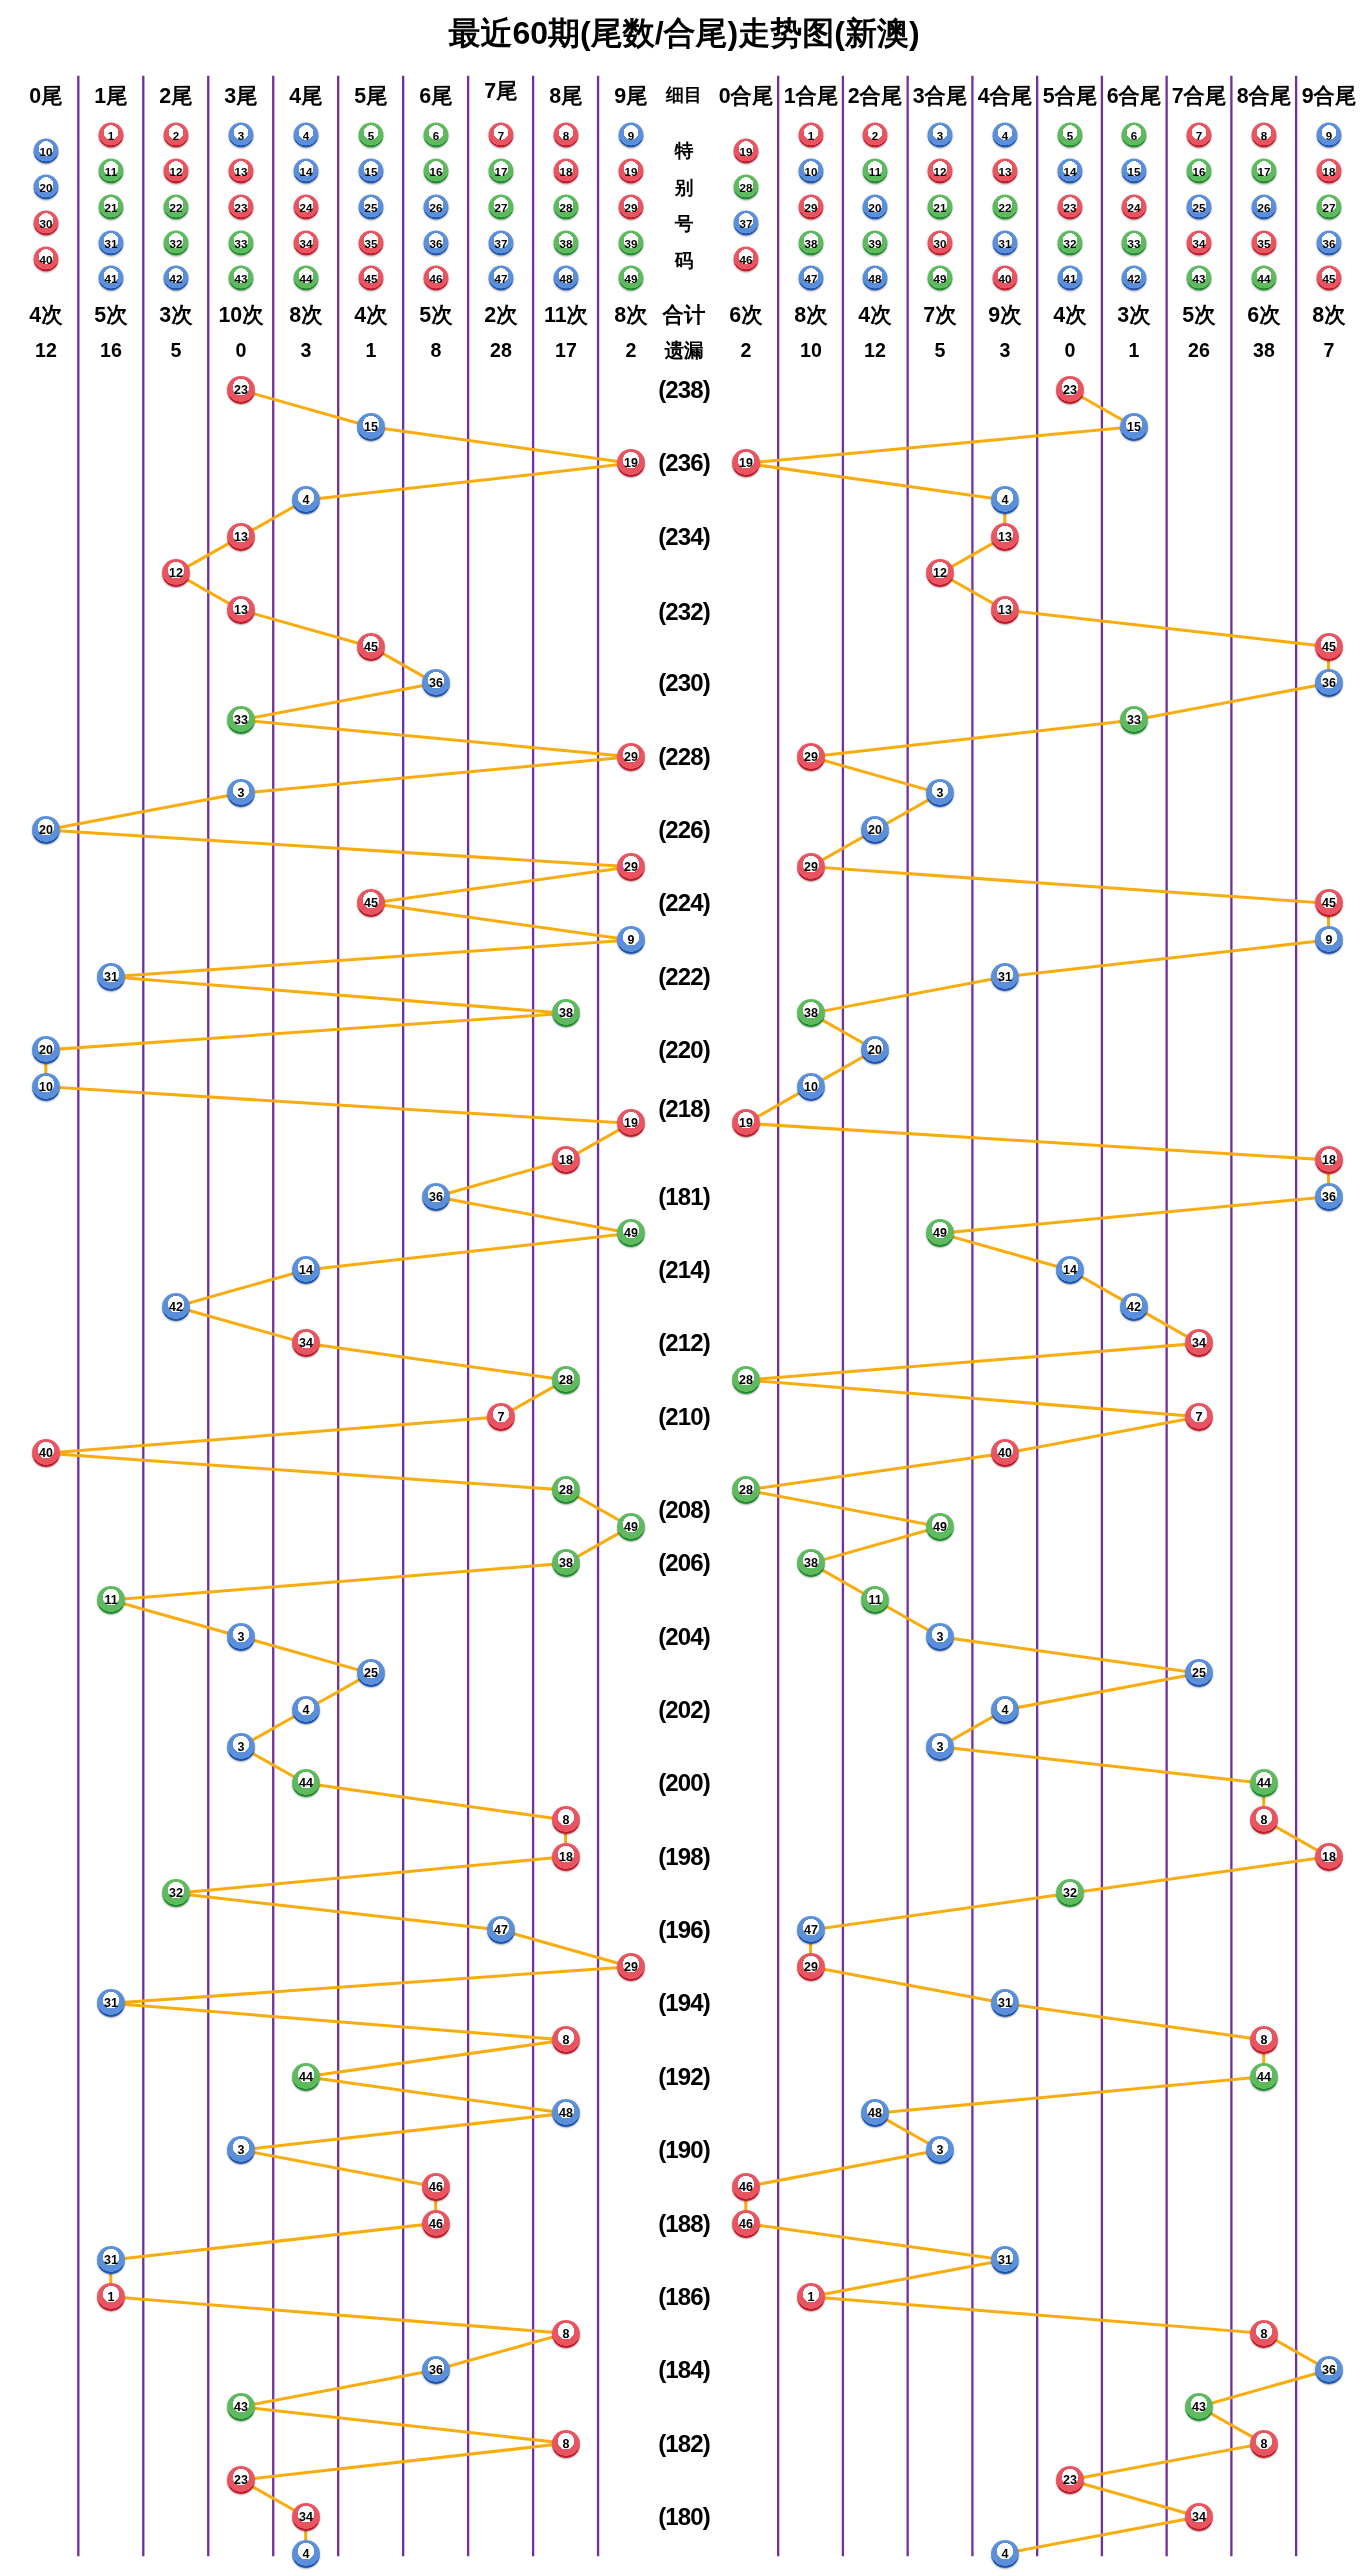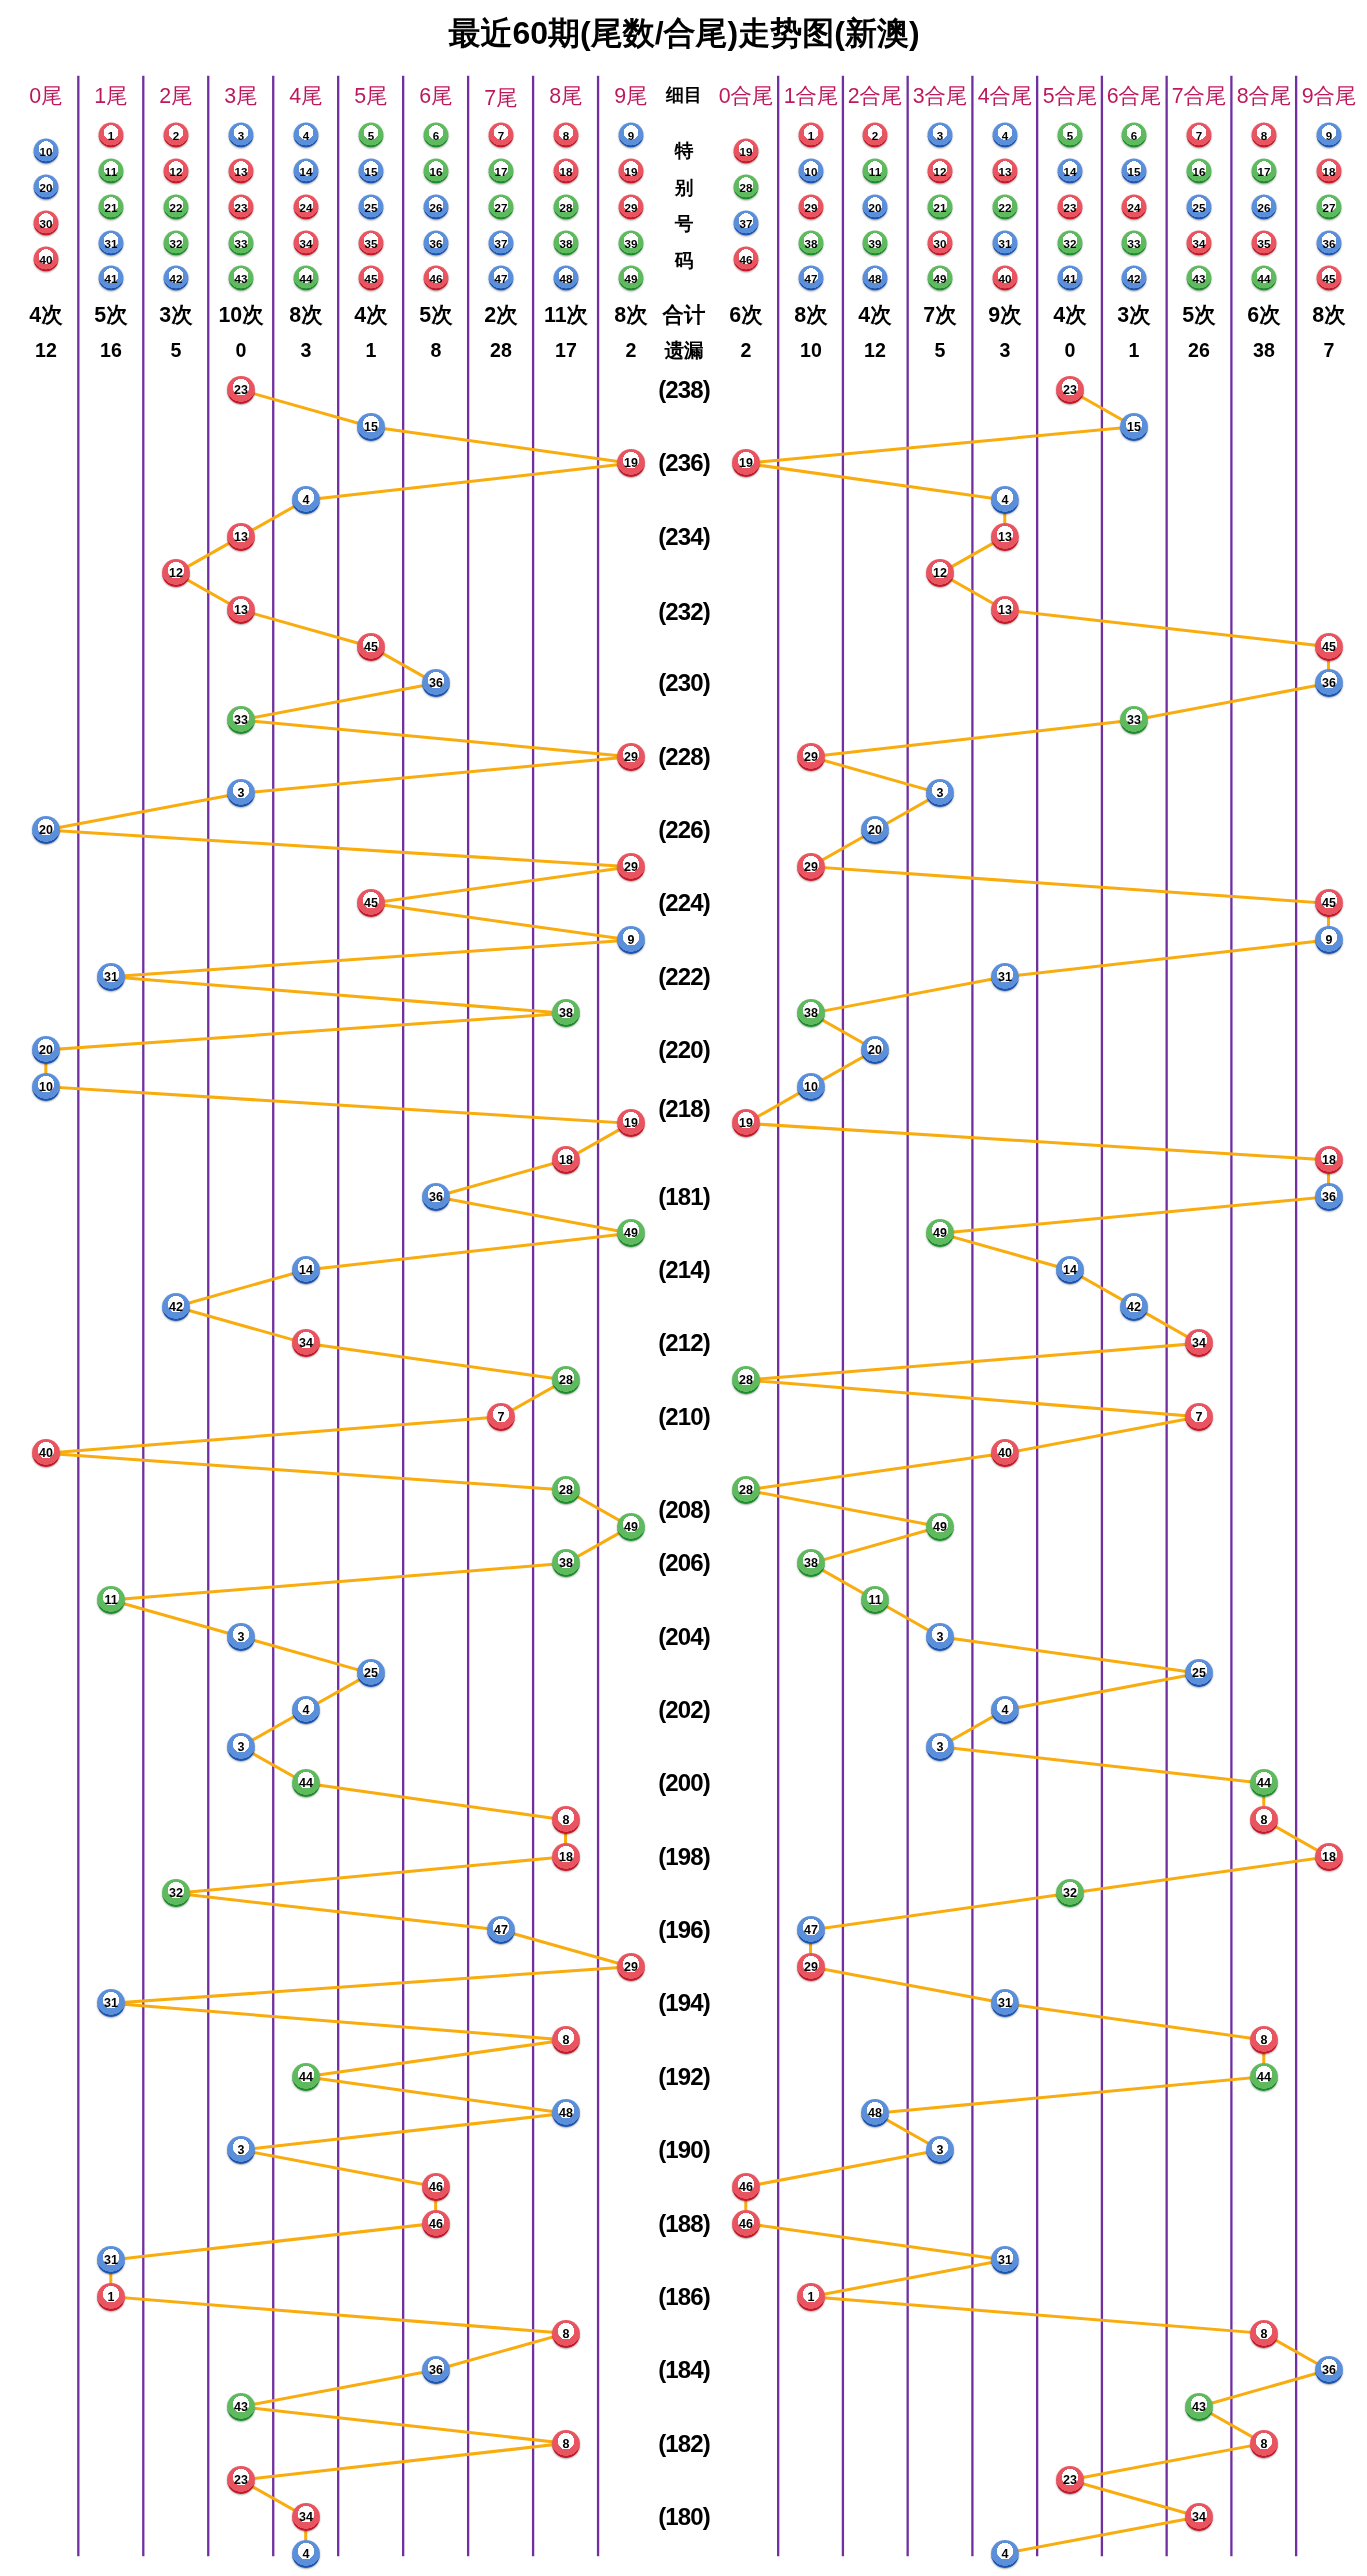--- a/index.html
+++ b/index.html
@@ -5,21 +5,21 @@
   html,body{margin:0;padding:0;background:#ffffff;}
   .stage{
     position:relative;
     width:1367px;height:2576px;
     background:#ffffff;
     font-family:"Liberation Sans","DejaVu Sans",sans-serif;
     overflow:hidden;
   }
   .abs{position:absolute;transform:translate(-50%,-50%);white-space:nowrap;}
   .title{font-size:32px;font-weight:bold;color:#000;letter-spacing:0px;}
-  .col-header{font-size:21.4px;font-weight:normal;color:#be185d;}
+  .col-header{font-size:21.4px;font-weight:bold;color:#000000;}
   .mid-header{font-size:18px;font-weight:bold;color:#000;}
   .mid-char{font-size:18.7px;font-weight:bold;color:#000;}
   .count-label{font-size:21.4px;font-weight:bold;color:#000;}
   .miss-label{font-size:19.6px;font-weight:bold;color:#000;}
   .period-label{font-size:24px;font-weight:bold;color:#000;letter-spacing:-0.9px;}
   .ball{
     position:absolute;width:28px;height:28px;border-radius:50%;
     display:flex;align-items:center;justify-content:center;
     font-weight:bold;font-size:12.5px;color:#000;
     transform:translate(-50%,-50%);
@@ -60,21 +60,21 @@
         <polyline points="270.5,438 416.5,479.2 708.5,520.4 343.5,561.6 270.5,602.8 197.5,644 270.5,685.2 416.5,726.4000000000001 489.5,767.6 270.5,808.8 708.5,850 270.5,891.2 51.5,932.4000000000001 708.5,973.6 416.5,1014.8000000000001 708.5,1056 124.5,1097.2 635.5,1138.4 51.5,1179.6 51.5,1220.8000000000002 708.5,1262 635.5,1303.2 489.5,1344.4 708.5,1385.6 343.5,1426.8000000000002 197.5,1468 343.5,1509.2 635.5,1550.4 562.5,1591.6000000000001 51.5,1632.8000000000002 635.5,1674 708.5,1715.2 635.5,1756.4 124.5,1797.6000000000001 270.5,1838.8000000000002 416.5,1880 343.5,1921.2 270.5,1962.4 343.5,2003.6000000000001 635.5,2044.8000000000002 635.5,2086 197.5,2127.2 562.5,2168.4 708.5,2209.6000000000004 124.5,2250.8 635.5,2292 343.5,2333.2 635.5,2374.4 270.5,2415.6000000000004 489.5,2456.8 489.5,2498 124.5,2539.2000000000003 124.5,2580.4 635.5,2621.6000000000004 489.5,2662.8 270.5,2704 635.5,2745.2000000000003 270.5,2786.4 343.5,2827.6000000000004 343.5,2868.8" fill="none" stroke="#f9ac0e" stroke-width="3.4"></polyline>
         <polyline points="1201.75,438 1274.5,479.2 838,520.4 1129,561.6 1129,602.8 1056.25,644 1129,685.2 1492.75,726.4000000000001 1492.75,767.6 1274.5,808.8 910.75,850 1056.25,891.2 983.5,932.4000000000001 910.75,973.6 1492.75,1014.8000000000001 1492.75,1056 1129,1097.2 910.75,1138.4 983.5,1179.6 910.75,1220.8000000000002 838,1262 1492.75,1303.2 1492.75,1344.4 1056.25,1385.6 1201.75,1426.8000000000002 1274.5,1468 1347.25,1509.2 838,1550.4 1347.25,1591.6000000000001 1129,1632.8000000000002 838,1674 1056.25,1715.2 910.75,1756.4 983.5,1797.6000000000001 1056.25,1838.8000000000002 1347.25,1880 1129,1921.2 1056.25,1962.4 1420,2003.6000000000001 1420,2044.8000000000002 1492.75,2086 1201.75,2127.2 910.75,2168.4 910.75,2209.6000000000004 1129,2250.8 1420,2292 1420,2333.2 983.5,2374.4 1056.25,2415.6000000000004 838,2456.8 838,2498 1129,2539.2000000000003 910.75,2580.4 1420,2621.6000000000004 1492.75,2662.8 1347.25,2704 1420,2745.2000000000003 1201.75,2786.4 1347.25,2827.6000000000004 1129,2868.8" fill="none" stroke="#f9ac0e" stroke-width="3.4"></polyline>
       </svg>
       <div class="abs col-header" style="left: 46px; top: 95px;">0尾</div>
       <div class="abs col-header" style="left: 111px; top: 95px;">1尾</div>
       <div class="abs col-header" style="left: 176px; top: 95px;">2尾</div>
       <div class="abs col-header" style="left: 241px; top: 95px;">3尾</div>
       <div class="abs col-header" style="left: 306px; top: 95px;">4尾</div>
       <div class="abs col-header" style="left: 371px; top: 95px;">5尾</div>
       <div class="abs col-header" style="left: 436px; top: 95px;">6尾</div>
-      <div class="abs col-header" style="left: 501px; top: 97px;">7尾</div>
+      <div class="abs col-header" style="left: 501px; top: 90px;">7尾</div>
       <div class="abs col-header" style="left: 566px; top: 95px;">8尾</div>
       <div class="abs col-header" style="left: 631px; top: 95px;">9尾</div>
       <div class="abs mid-header" style="left: 684px; top: 95px;">细目</div>
       <div class="abs col-header" style="left: 746px; top: 95px;">0合尾</div>
       <div class="abs col-header" style="left: 811px; top: 95px;">1合尾</div>
       <div class="abs col-header" style="left: 875px; top: 95px;">2合尾</div>
       <div class="abs col-header" style="left: 940px; top: 95px;">3合尾</div>
       <div class="abs col-header" style="left: 1005px; top: 95px;">4合尾</div>
       <div class="abs col-header" style="left: 1070px; top: 95px;">5合尾</div>
       <div class="abs col-header" style="left: 1134px; top: 95px;">6合尾</div>

